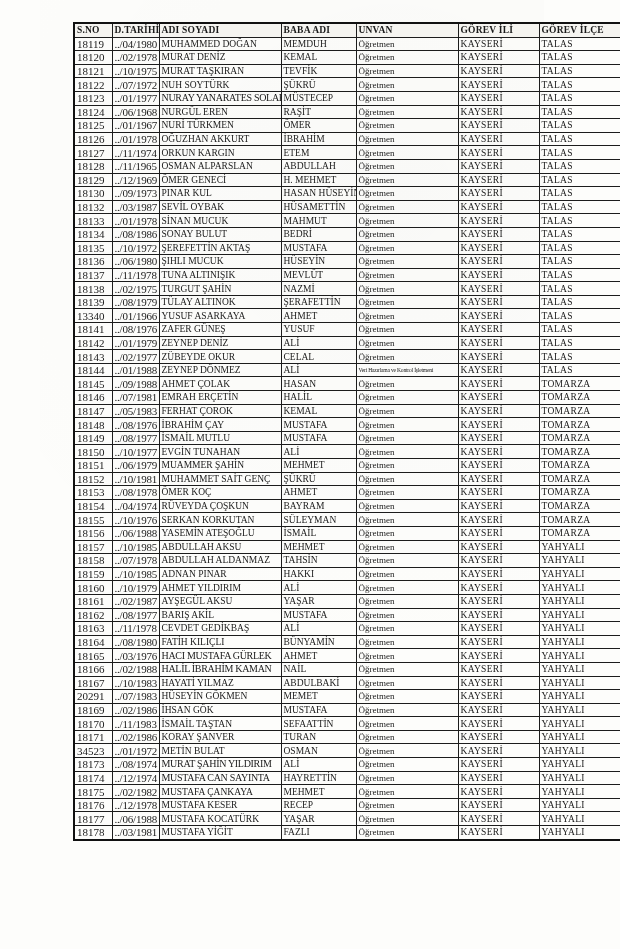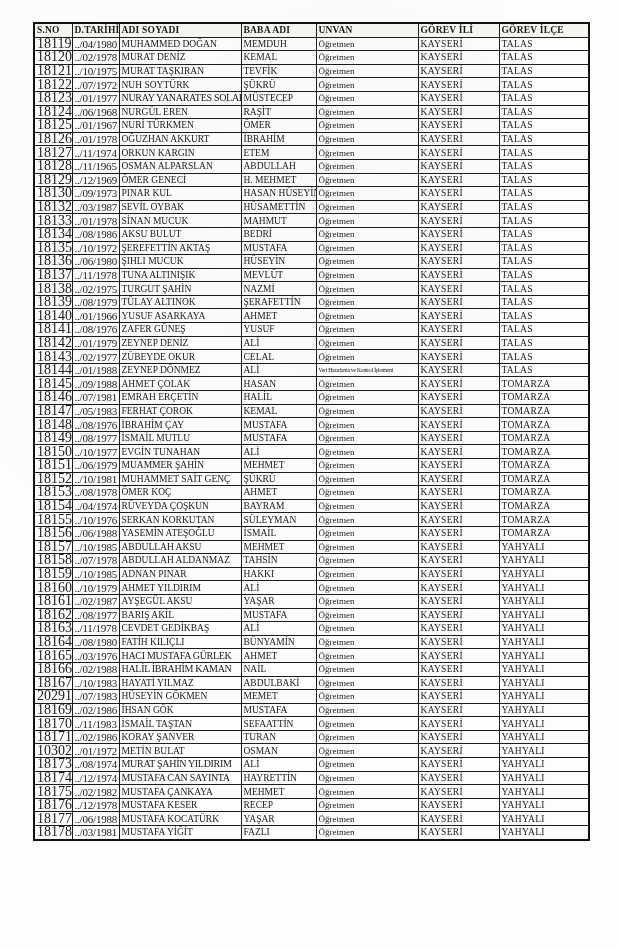--- a/index.html
+++ b/index.html
@@ -13,20 +13,21 @@
     background:var(--paper);
     font-family:"Liberation Serif", serif;
     color:var(--ink);
     overflow:hidden;
   }
   .page{
     position:relative;width:504px;height:949px;
     background:
       radial-gradient(circle at 70% 20%, rgba(0,0,0,0.015), transparent 60%),
       var(--paper);
+    margin-left: 40px;
   }
   table.doc{
     position:absolute;left:33px;top:22px;width:555px;
     border-collapse:collapse;table-layout:fixed;
     border:2px solid #111;
   }
   col.c-sno{width:38px;}
   col.c-dob{width:47px;}
   col.c-name{width:122px;}
   col.c-father{width:75px;}
@@ -43,21 +44,21 @@
     overflow:hidden;
     text-align:left;
     vertical-align:middle;
   }
   th{
     font-weight:bold;
     font-size:9.5px;
     background:#f5f4f0;
     letter-spacing:0.2px;
   }
-  td.col-0{font-size:14px;}
+  td.col-0{font-size:11px;}
   td.col-1{font-size:11px;letter-spacing:-0.2px;}
   td.col-2,td.col-3{font-size:9.5px;}
   td.col-4{font-size:9px;}
   td.col-5,td.col-6{font-size:9.5px;letter-spacing:0.3px;}
   td.condensed{font-size:10px;letter-spacing:-0.3px;}
   td.tiny{font-size:5.6px;letter-spacing:-0.2px;}
 </style>
 </head>
 <body>
 
@@ -206,21 +207,21 @@
           <td class="col-1">../01/1978</td>
           <td class="col-2">SİNAN MUCUK</td>
           <td class="col-3">MAHMUT</td>
           <td class="col-4">Öğretmen</td>
           <td class="col-5">KAYSERİ</td>
           <td class="col-6">TALAS</td>
         </tr>
         <tr>
           <td class="col-0">18134</td>
           <td class="col-1">../08/1986</td>
-          <td class="col-2">AKSU BULUT</td>
+          <td class="col-2">SONAY BULUT</td>
           <td class="col-3">BEDRİ</td>
           <td class="col-4">Öğretmen</td>
           <td class="col-5">KAYSERİ</td>
           <td class="col-6">TALAS</td>
         </tr>
         <tr>
           <td class="col-0">18135</td>
           <td class="col-1">../10/1972</td>
           <td class="col-2">ŞEREFETTİN AKTAŞ</td>
           <td class="col-3">MUSTAFA</td>
@@ -258,21 +259,21 @@
         <tr>
           <td class="col-0">18139</td>
           <td class="col-1">../08/1979</td>
           <td class="col-2">TÜLAY ALTINOK</td>
           <td class="col-3">ŞERAFETTİN</td>
           <td class="col-4">Öğretmen</td>
           <td class="col-5">KAYSERİ</td>
           <td class="col-6">TALAS</td>
         </tr>
         <tr>
-          <td class="col-0">18140</td>
+          <td class="col-0">13340</td>
           <td class="col-1">../01/1966</td>
           <td class="col-2">YUSUF ASARKAYA</td>
           <td class="col-3">AHMET</td>
           <td class="col-4">Öğretmen</td>
           <td class="col-5">KAYSERİ</td>
           <td class="col-6">TALAS</td>
         </tr>
         <tr>
           <td class="col-0">18141</td>
           <td class="col-1">../08/1976</td>
@@ -546,21 +547,21 @@
         <tr>
           <td class="col-0">18171</td>
           <td class="col-1">../02/1986</td>
           <td class="col-2">KORAY ŞANVER</td>
           <td class="col-3">TURAN</td>
           <td class="col-4">Öğretmen</td>
           <td class="col-5">KAYSERİ</td>
           <td class="col-6">YAHYALI</td>
         </tr>
         <tr>
-          <td class="col-0">10302</td>
+          <td class="col-0">34523</td>
           <td class="col-1">../01/1972</td>
           <td class="col-2">METİN BULAT</td>
           <td class="col-3">OSMAN</td>
           <td class="col-4">Öğretmen</td>
           <td class="col-5">KAYSERİ</td>
           <td class="col-6">YAHYALI</td>
         </tr>
         <tr>
           <td class="col-0">18173</td>
           <td class="col-1">../08/1974</td>

